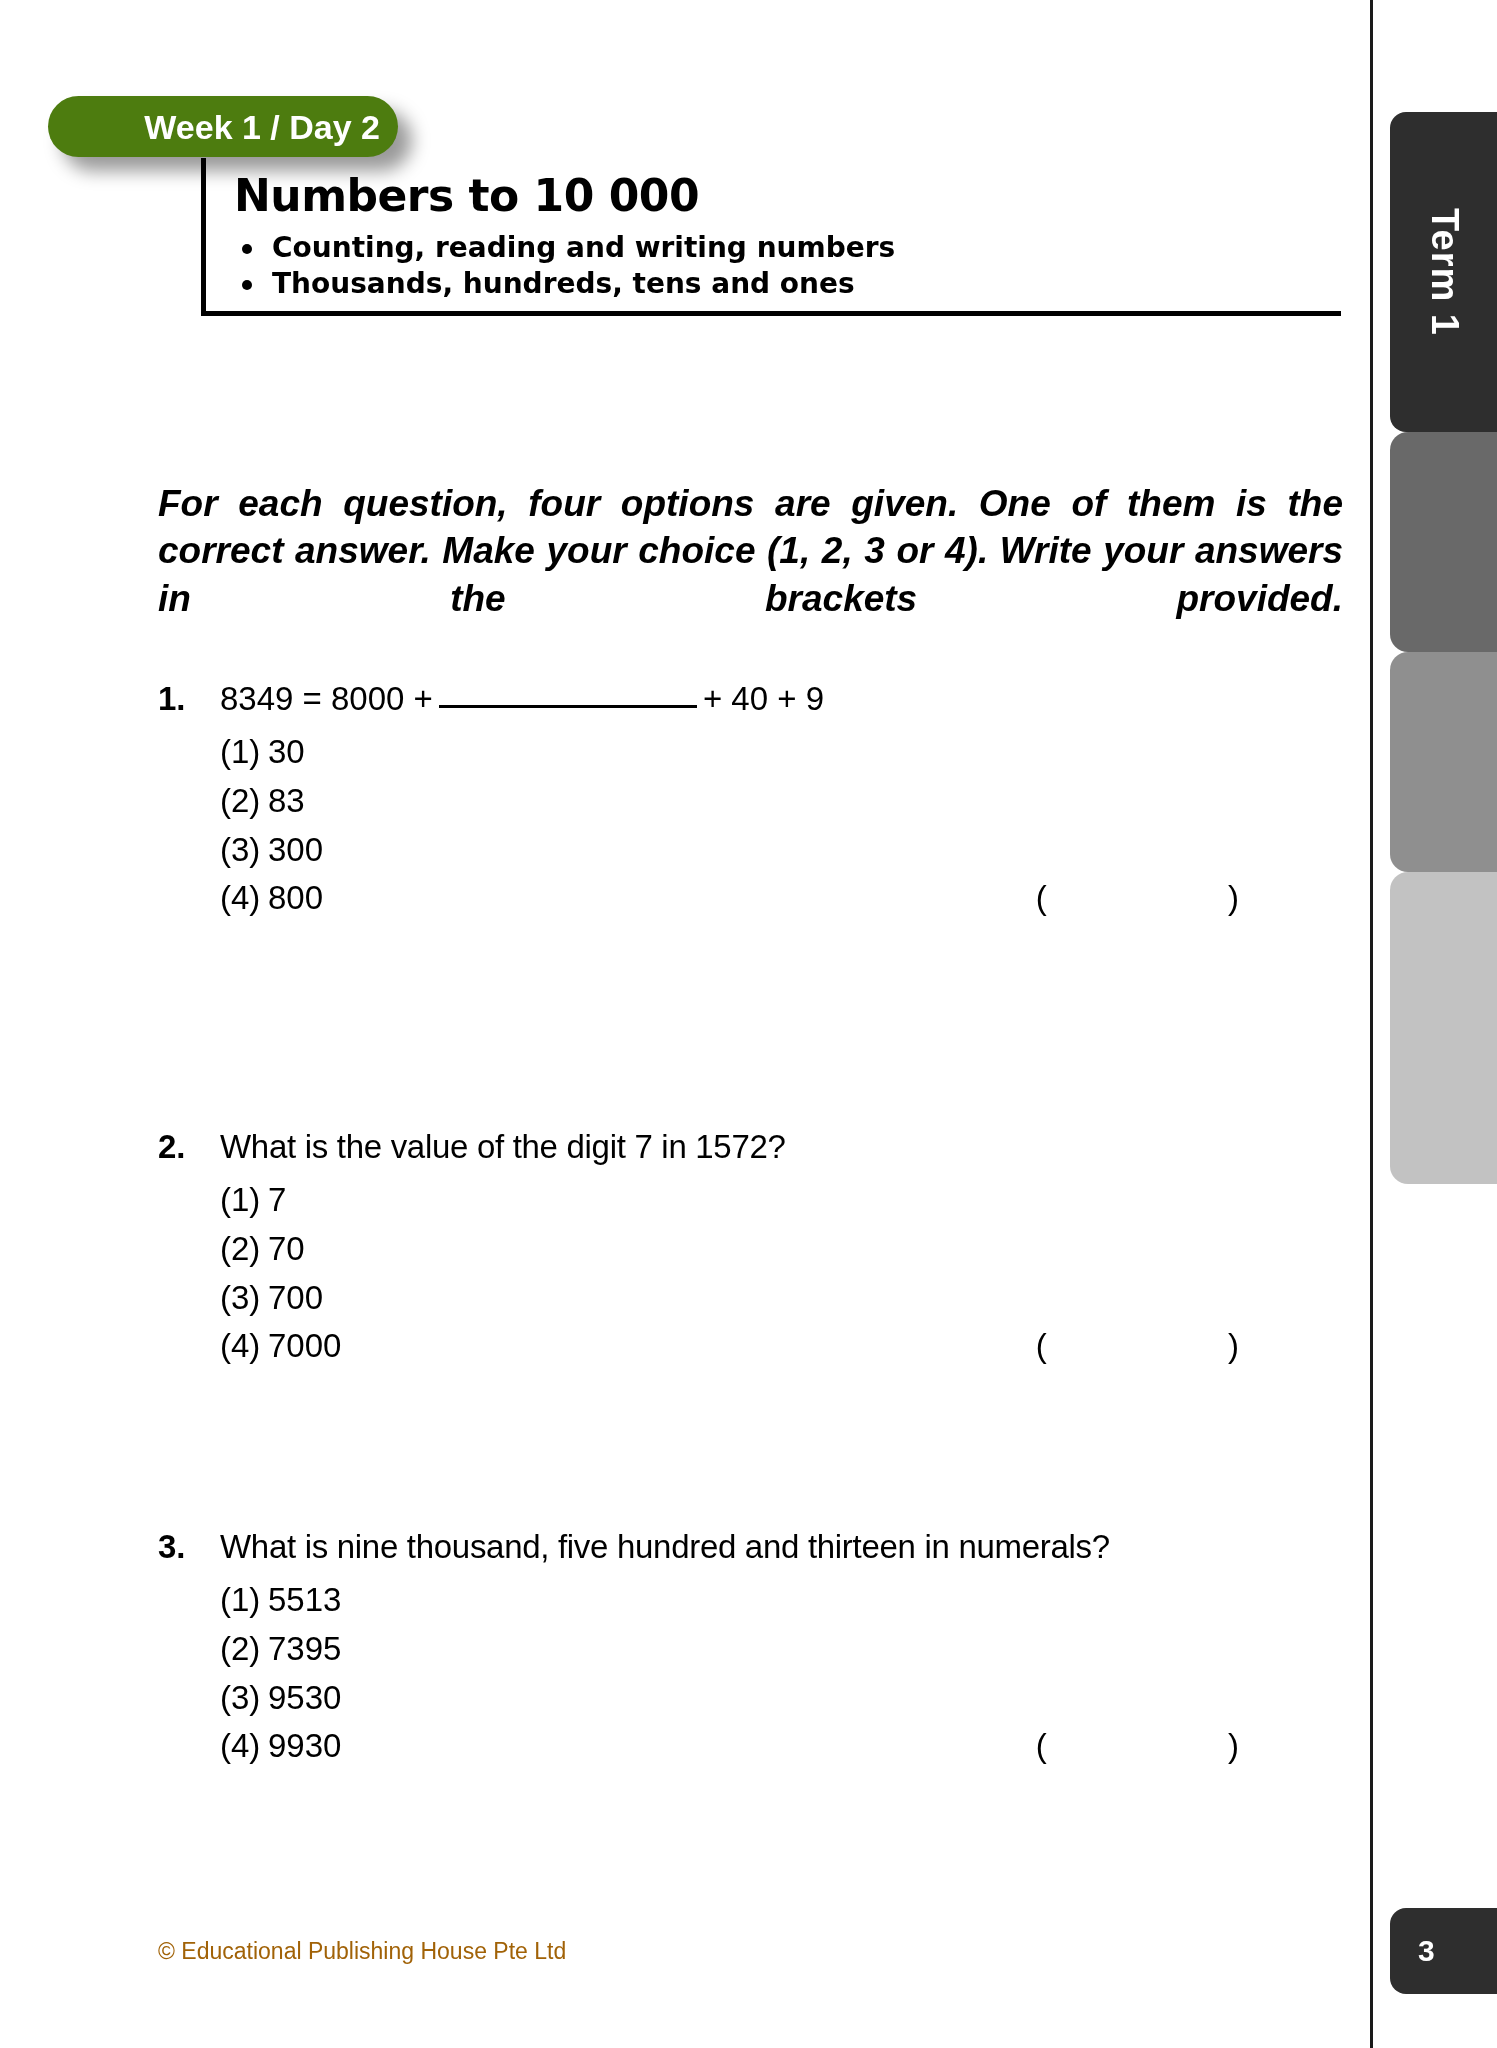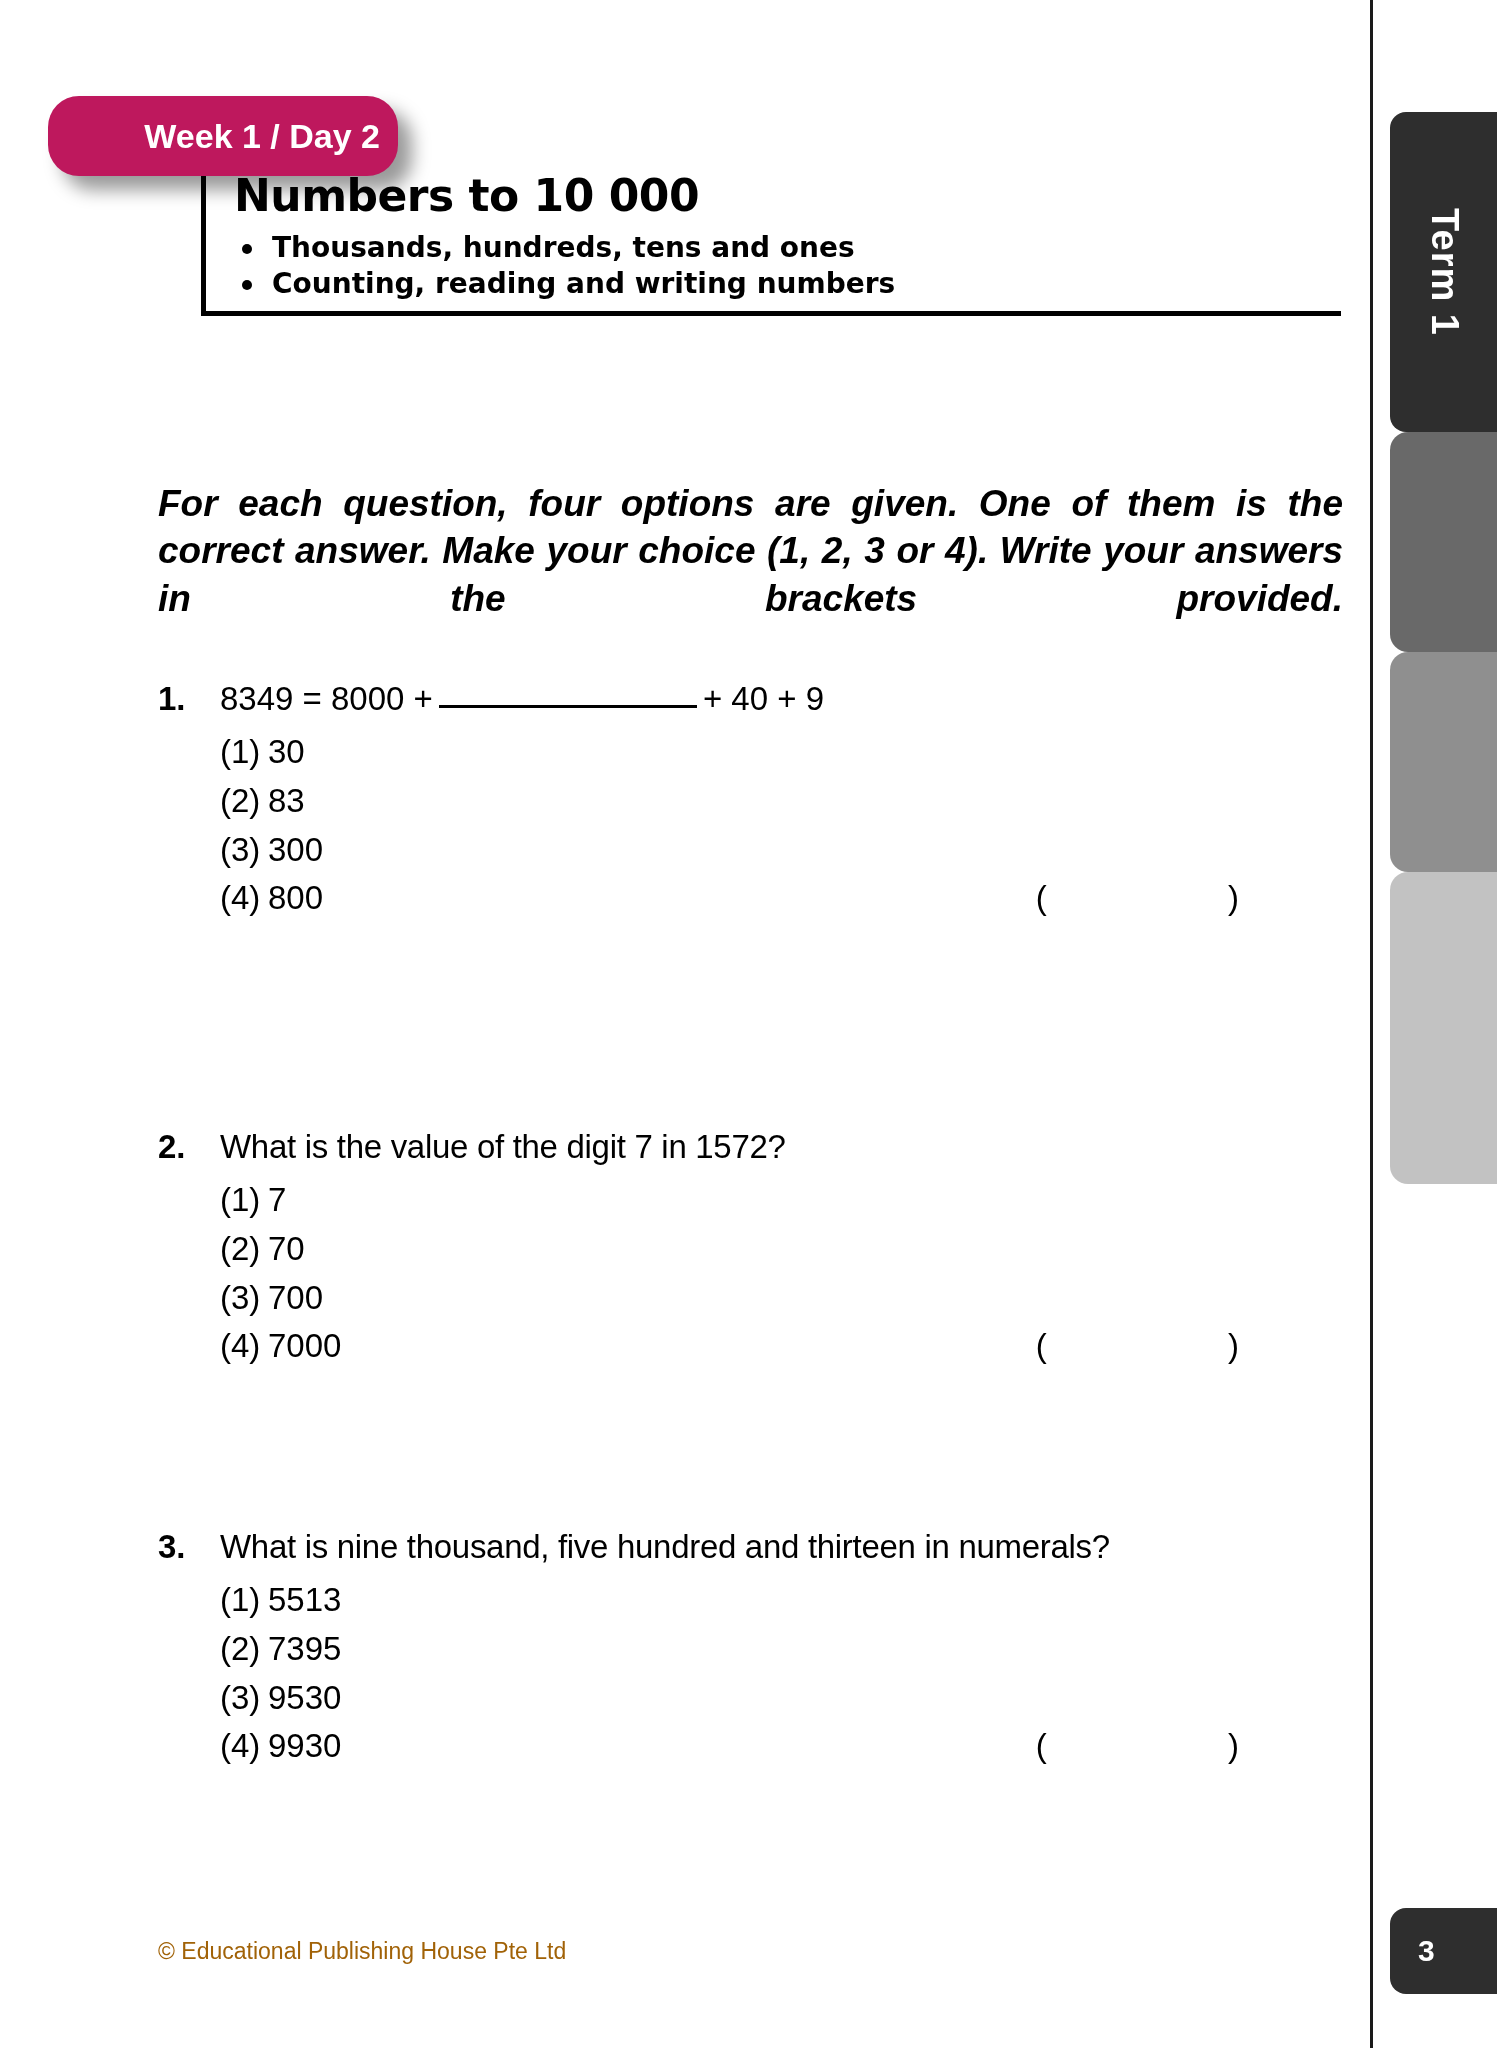--- a/index.html
+++ b/index.html
@@ -81,22 +81,22 @@
     font-size: 30px;
     font-weight: bold;
   }
 
   
   .week-badge {
     position: absolute;
     left: 48px;
     top: 96px;
     width: 350px;
-    height: 80px;
-    background: #be185d;
+    height: 61px;
+    background: #4d7c0f;
     border-radius: 31px;
     box-shadow: 14px 14px 18px rgba(0,0,0,0.40);
     z-index: 5;
   }
   .week-badge .week-label {
     position: absolute;
     left: 0;
     right: 18px;
     top: 50%;
     transform: translateY(-50%);
@@ -278,25 +278,25 @@
 
   <div class="week-badge">
     <span class="week-label">Week 1 / Day 2</span>
   </div>
 
   <div class="title-block">
     <div class="title-main">Numbers to 10 000</div>
     <ul class="title-bullets">
       <li>
         <span class="dot"></span>
+        <span>Counting, reading and writing numbers</span>
+      </li>
+      <li>
+        <span class="dot"></span>
         <span>Thousands, hundreds, tens and ones</span>
-      </li>
-      <li>
-        <span class="dot"></span>
-        <span>Counting, reading and writing numbers</span>
       </li>
     </ul>
   </div>
 
   <div class="instructions">For each question, four options are given. One of them is the correct answer. Make your choice (1, 2, 3 or 4). Write your answers in the brackets provided.</div>
 
   <div class="question q1">
     <div class="q-head">
       <span class="q-num">1.</span>
       <span class="q-text"><span>8349 = 8000 +</span><span class="blank-line"></span><span>+ 40 + 9</span></span>

